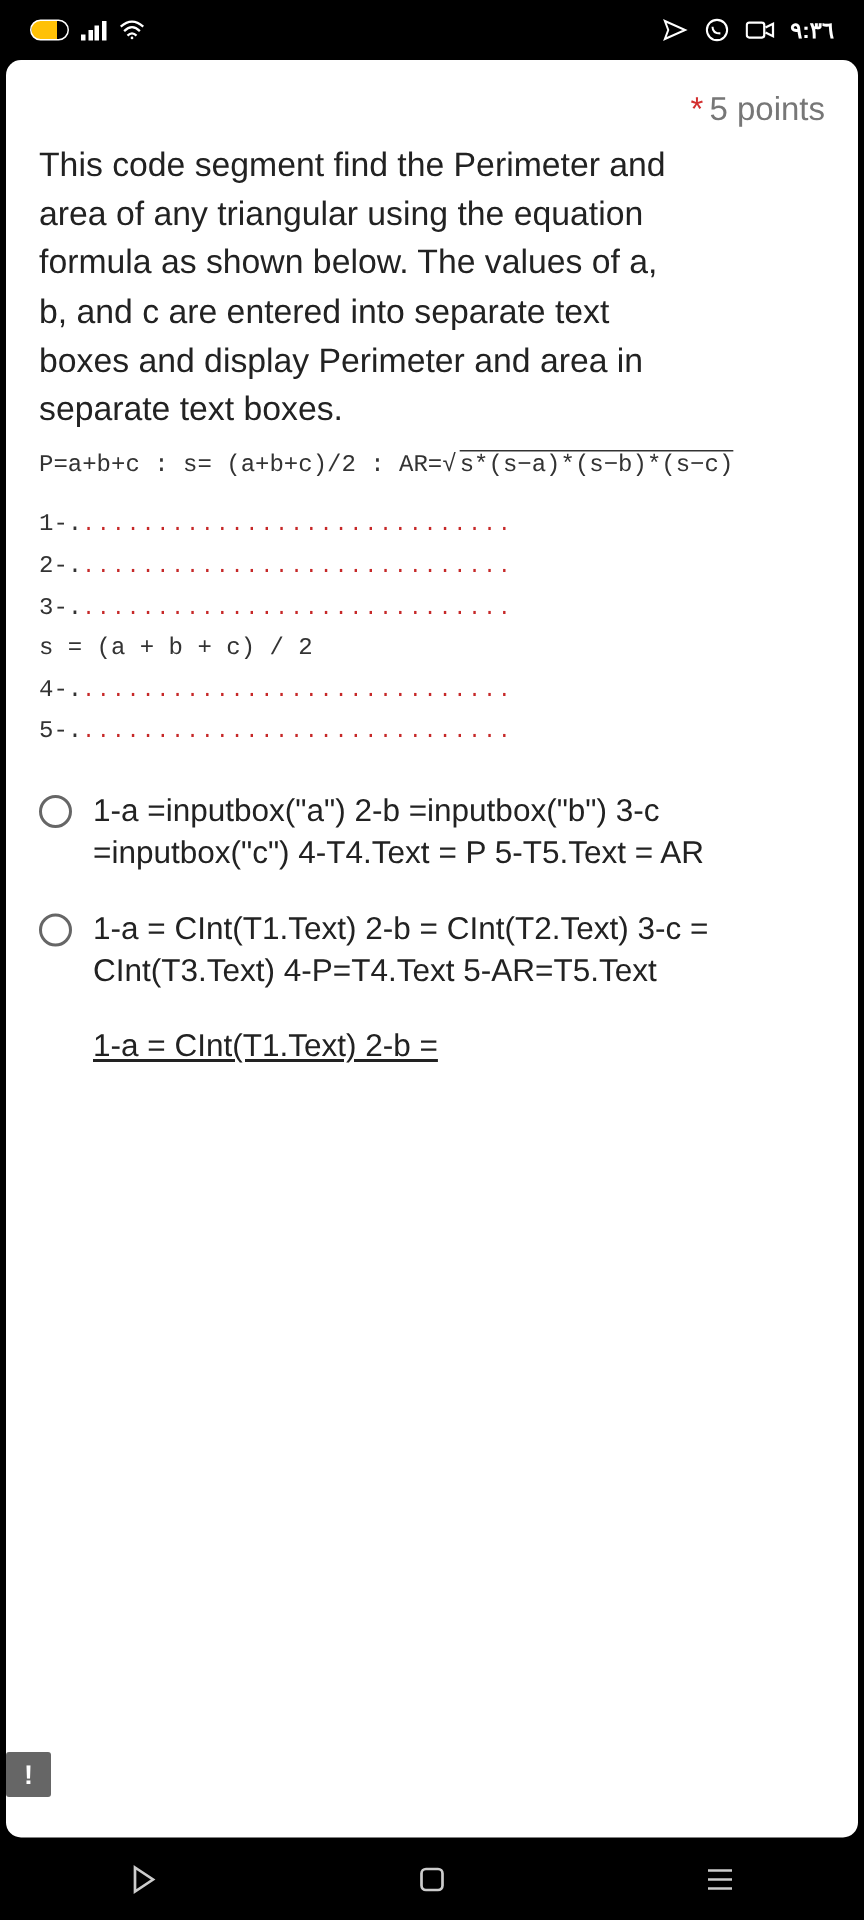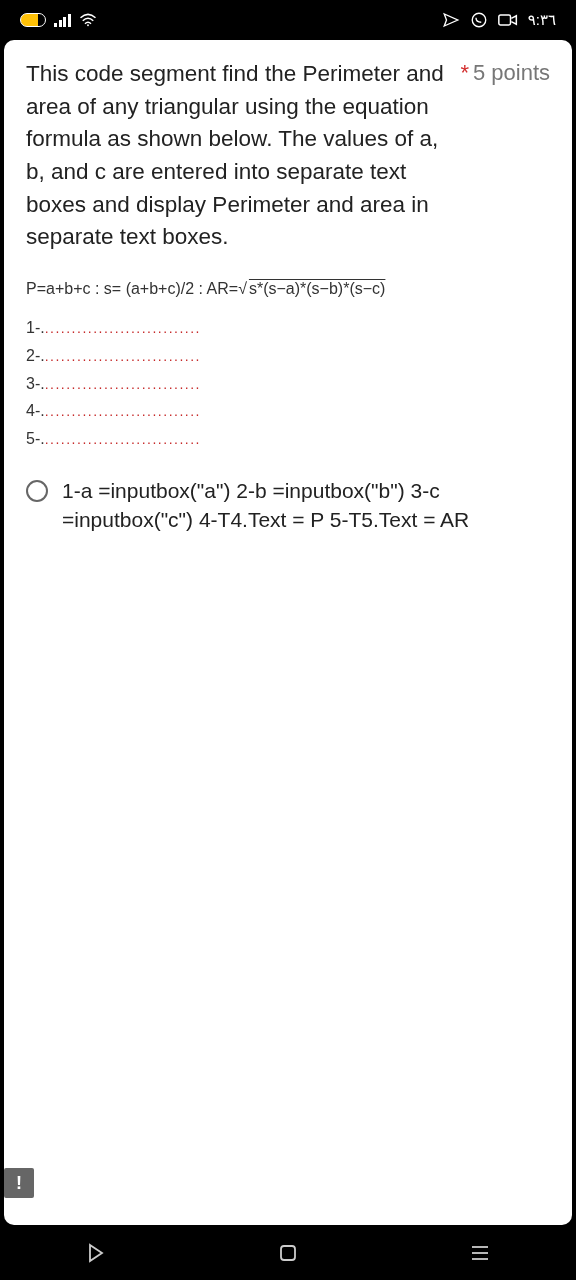--- a/index.html
+++ b/index.html
@@ -11,20 +11,21 @@
     position: relative;
     overflow: hidden;
   }
   .status-bar {
     height: 40px;
     display: flex;
     justify-content: space-between;
     padding: 4px 20px;
     color: #fff;
     font-size: 16px;
+    font-weight: bold;
   }
   .status-left { display: flex; align-items: center; gap: 8px; }
   .status-right { display: flex; align-items: center; gap: 10px; }
   .battery-pill {
     width: 26px; height: 14px;
     border: 1.5px solid #fff; border-radius: 7px;
     background: linear-gradient(to right, #ffc107 70%, transparent 70%);
   }
   .content-card {
     position: absolute;
@@ -38,31 +39,32 @@
     display: flex;
     justify-content: space-between;
     align-items: flex-start;
   }
   .question-text {
     font-size: 22.5px;
     color: #222;
     line-height: 1.45;
     flex: 1;
     padding-right: 10px;
+    margin-top: 36px;
   }
   .points {
     font-size: 22px;
     color: #777;
     white-space: nowrap;
     margin-top: 2px;
   }
   .points-star { color: #d32f2f; margin-right: 4px; }
   .formula-block {
-    margin-top: 22px;
-    font-family: Liberation Sans, sans-serif;
+    margin-top: 8px;
+    font-family: Liberation Mono, monospace;
     font-size: 17px;
     color: #333;
     line-height: 1.6;
   }
   .formula-main { font-size: 16px; }
   .sqrt { text-decoration: overline; padding-left: 2px; }
   .fill-lines div { color: #333; font-size: 16px; margin-top: 2px;}
   .dots { color: #c62828; letter-spacing: 1.5px; font-size:14px;}
   .options {
     margin-top: 26px;
@@ -158,29 +160,38 @@
   </div>
 
   <div class="formula-block">
     <div class="formula-main">
       <span>P=a+b+c :  s= (a+b+c)/2  :  AR=</span>√<span class="sqrt">s*(s−a)*(s−b)*(s−c)</span>
     </div>
     <div class="fill-lines" style="margin-top:14px;">
       <div><span>1-.</span><span class="dots">.............................</span></div>
       <div><span>2-.</span><span class="dots">.............................</span></div>
       <div><span>3-.</span><span class="dots">.............................</span></div>
+      <div>s = (a + b + c) / 2</div>
       <div><span>4-.</span><span class="dots">.............................</span></div>
       <div><span>5-.</span><span class="dots">.............................</span></div>
     </div>
   </div>
 
   <div class="options">
     <div class="option">
       <div class="radio"></div>
       <div class="option-text">1-a =inputbox("a") 2-b =inputbox("b") 3-c =inputbox("c") 4-T4.Text = P 5-T5.Text = AR</div>
+    </div>
+    <div class="option">
+      <div class="radio"></div>
+      <div class="option-text">1-a = CInt(T1.Text) 2-b = CInt(T2.Text) 3-c = CInt(T3.Text) 4-P=T4.Text 5-AR=T5.Text</div>
+    </div>
+    <div class="option" style="margin-bottom:-10px;">
+      <div class="radio" style="visibility:hidden"></div>
+      <div class="option-text" style="text-decoration:underline;">1-a = CInt(T1.Text) 2-b =</div>
     </div>
   </div>
 </div>
 
 <div class="feedback-btn">!</div>
 
 <div class="nav-bar">
   <svg class="nav-icon" viewBox="0 0 24 24">
       <path d="M6 4 L18 12 L6 20 Z"></path>
     </svg>

